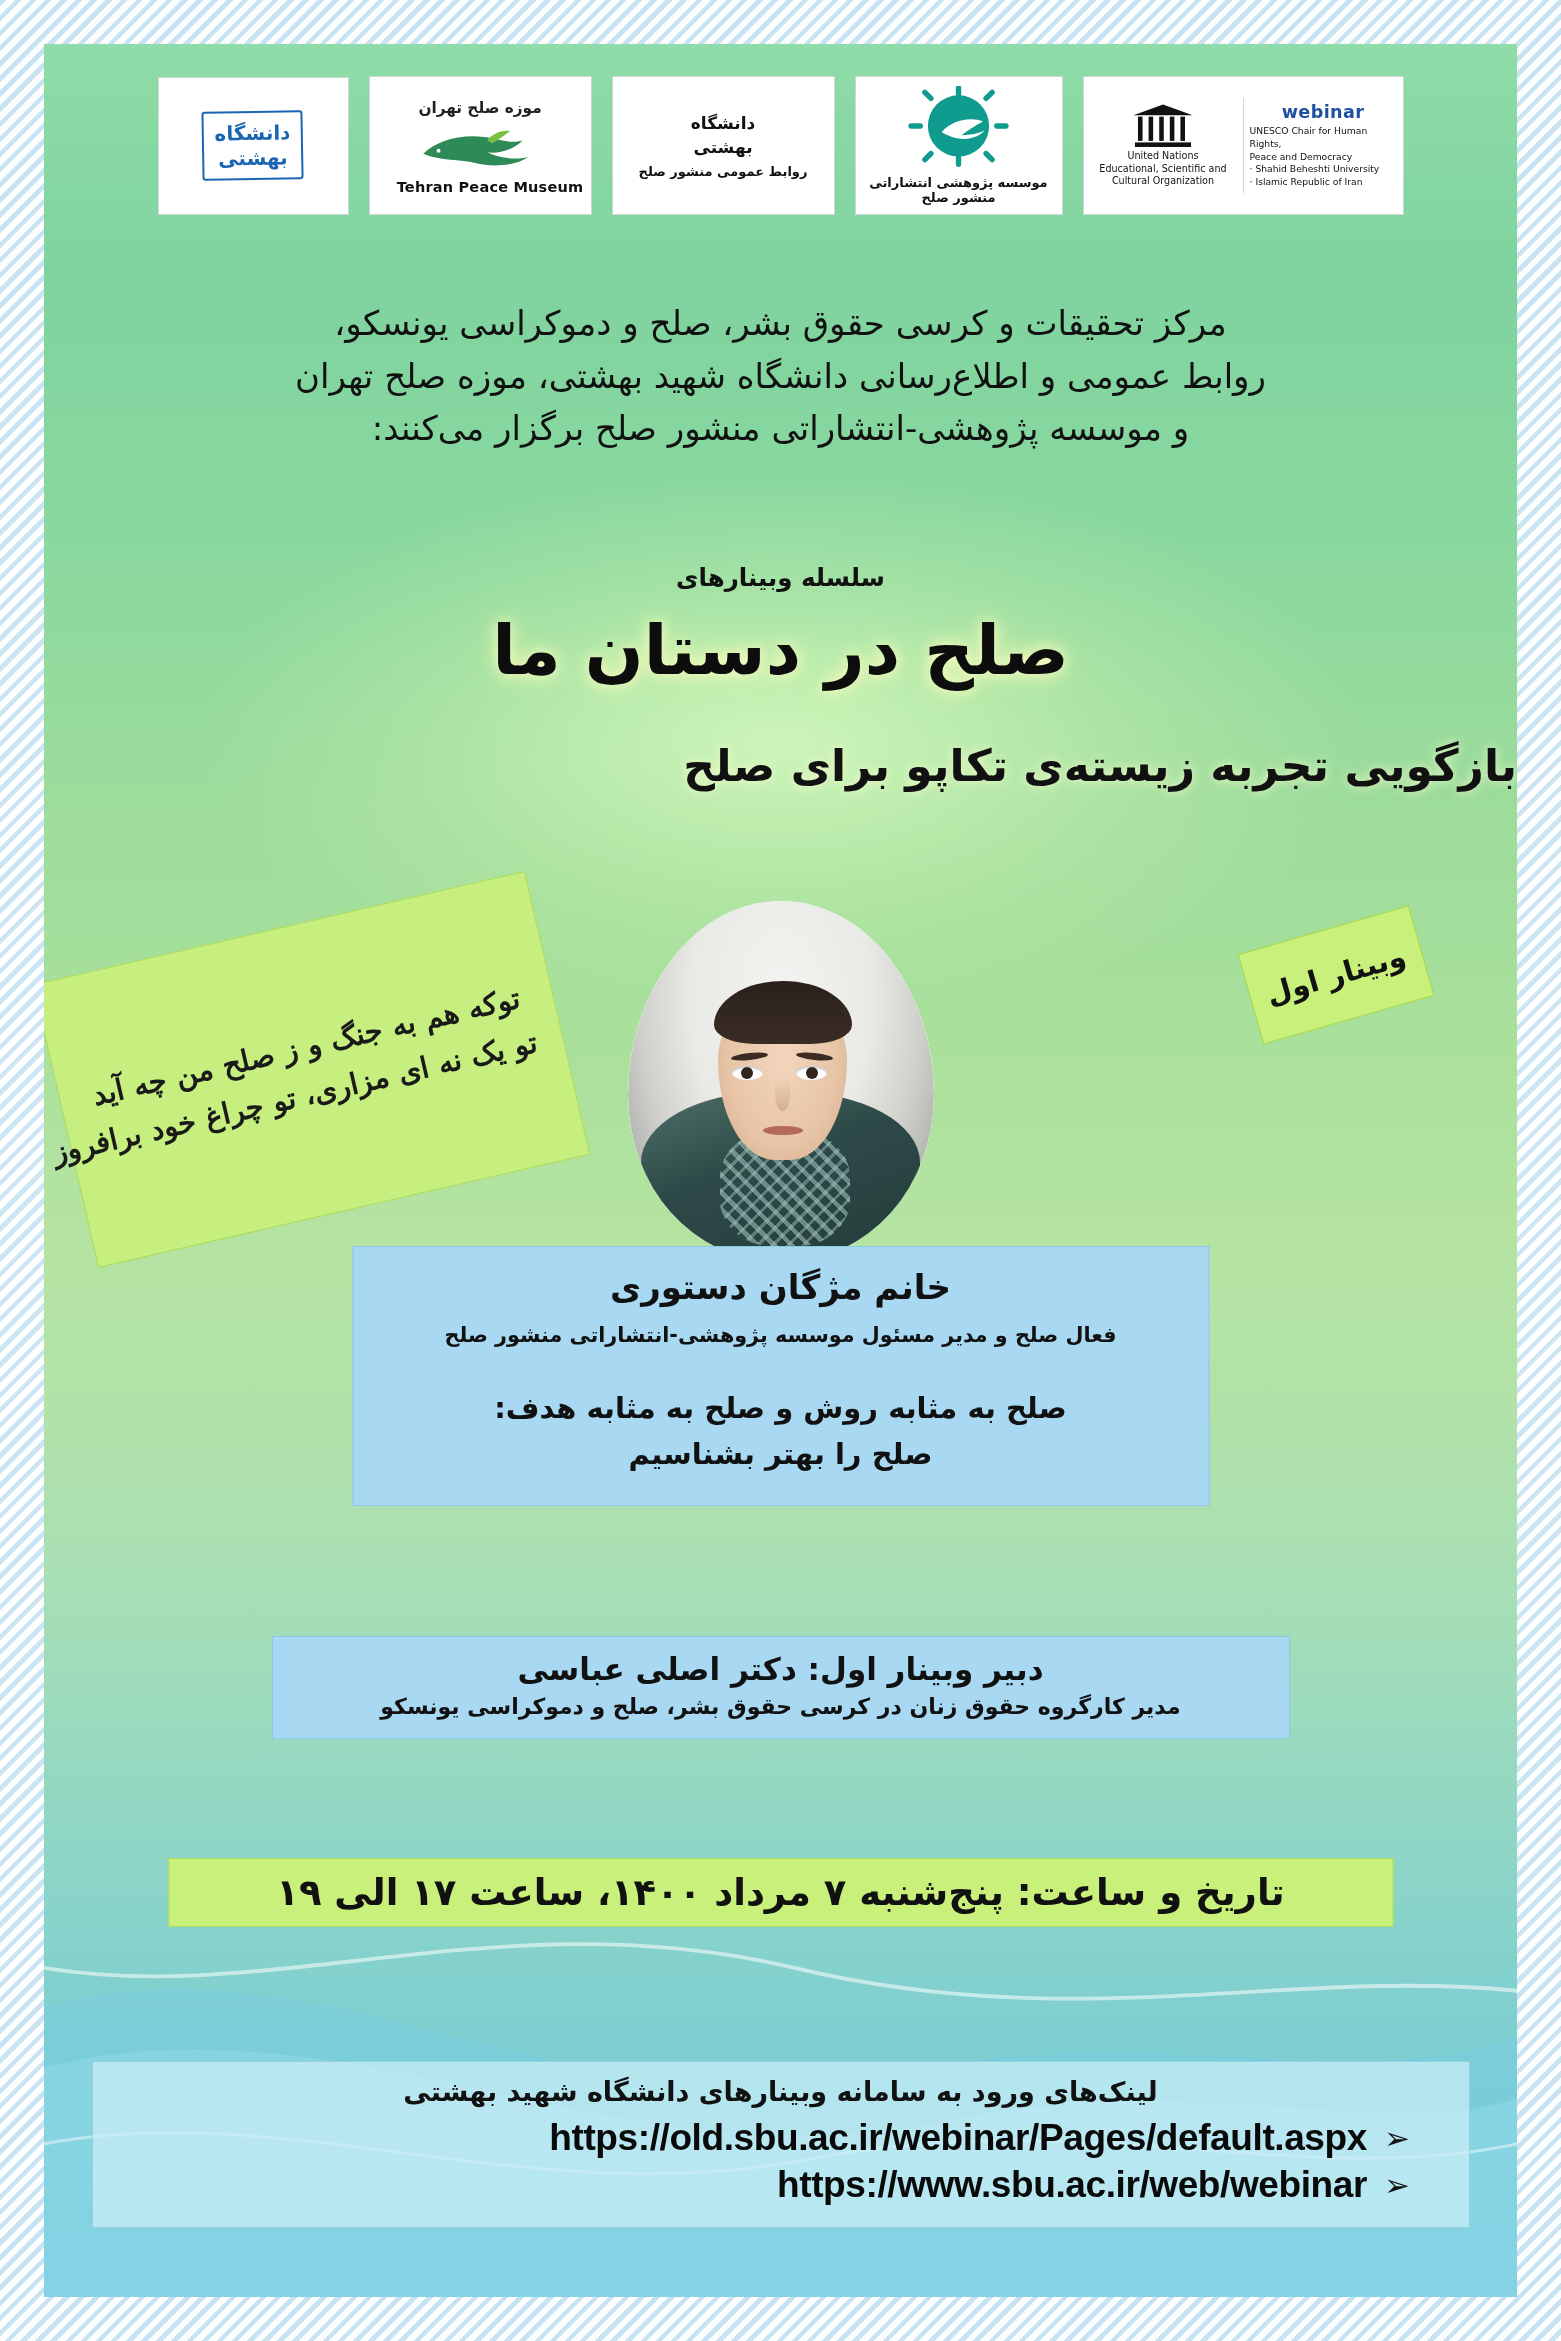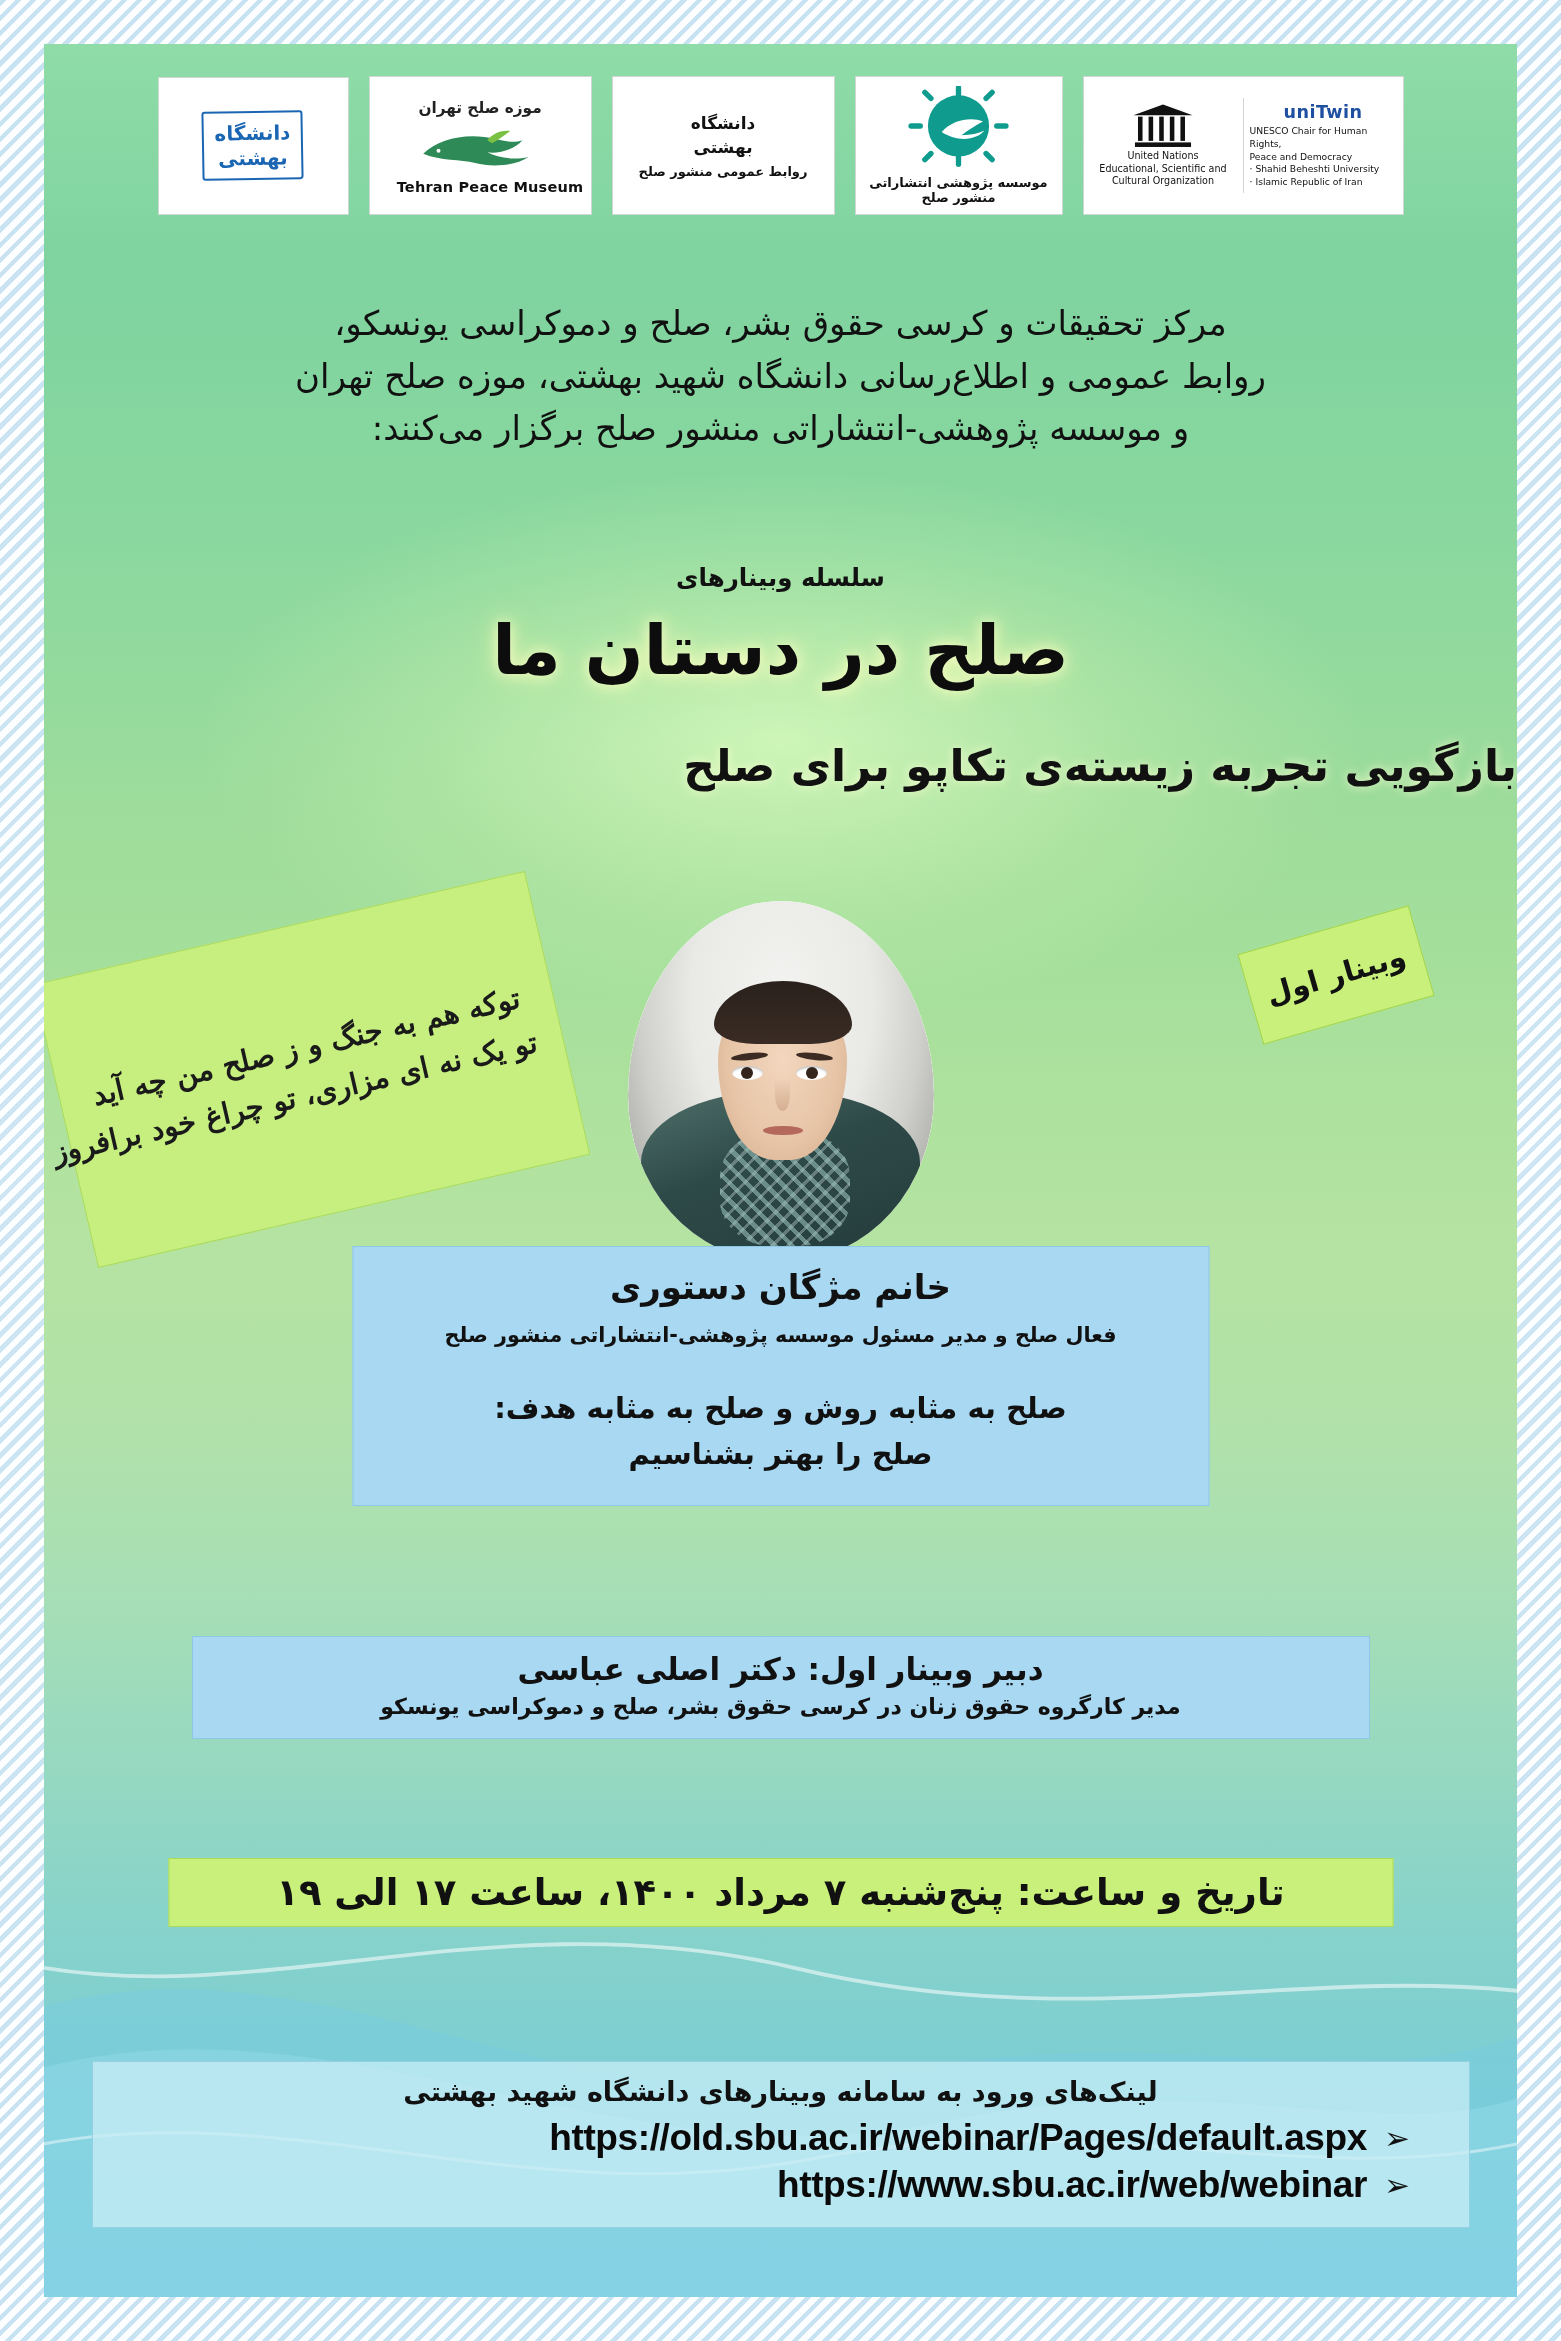--- a/index.html
+++ b/index.html
@@ -402,21 +402,21 @@
     color: #111;
     line-height: 1.6;
   }
 
   
   #moderator-card {
     position: absolute;
     left: 50%;
     transform: translateX(-50%);
     top: 1592px;
-    width: 1178px;
+    width: 1018px;
     background: #a8d8f2;
     border: 0.8px solid #8ec7e6;
     direction: rtl;
     text-align: center;
     padding: 13.8px 23px 18.4px;
     box-sizing: border-box;
   }
   #moderator-name {
     font-size: 31px;
     font-weight: bold;
@@ -553,21 +553,21 @@
               <rect x="10" y="18" width="6" height="32" fill="#111"></rect>
               <rect x="24" y="18" width="6" height="32" fill="#111"></rect>
               <rect x="38" y="18" width="6" height="32" fill="#111"></rect>
               <rect x="52" y="18" width="6" height="32" fill="#111"></rect>
               <rect x="66" y="18" width="6" height="32" fill="#111"></rect>
               <polygon points="43,2 82,16 4,16" fill="#111"></polygon>
             </svg>
             <div class="unesco-text">United Nations<br>Educational, Scientific and<br>Cultural Organization</div>
           </div>
           <div class="unesco-right">
-            <div class="unitwin-word">uniTwin</div>
+            <div class="unitwin-word">webinar</div>
             <div class="unesco-bullets">UNESCO Chair for Human Rights,<br>Peace and Democracy<br>· Shahid Beheshti University<br>· Islamic Republic of Iran</div>
           </div>
         </div>
       </div>
 
     </div>
 
     <div id="organizers">
       <div>مرکز تحقیقات و کرسی حقوق بشر، صلح و دموکراسی یونسکو،</div>
       <div>روابط عمومی و اطلاع‌رسانی دانشگاه شهید بهشتی، موزه صلح تهران</div>

